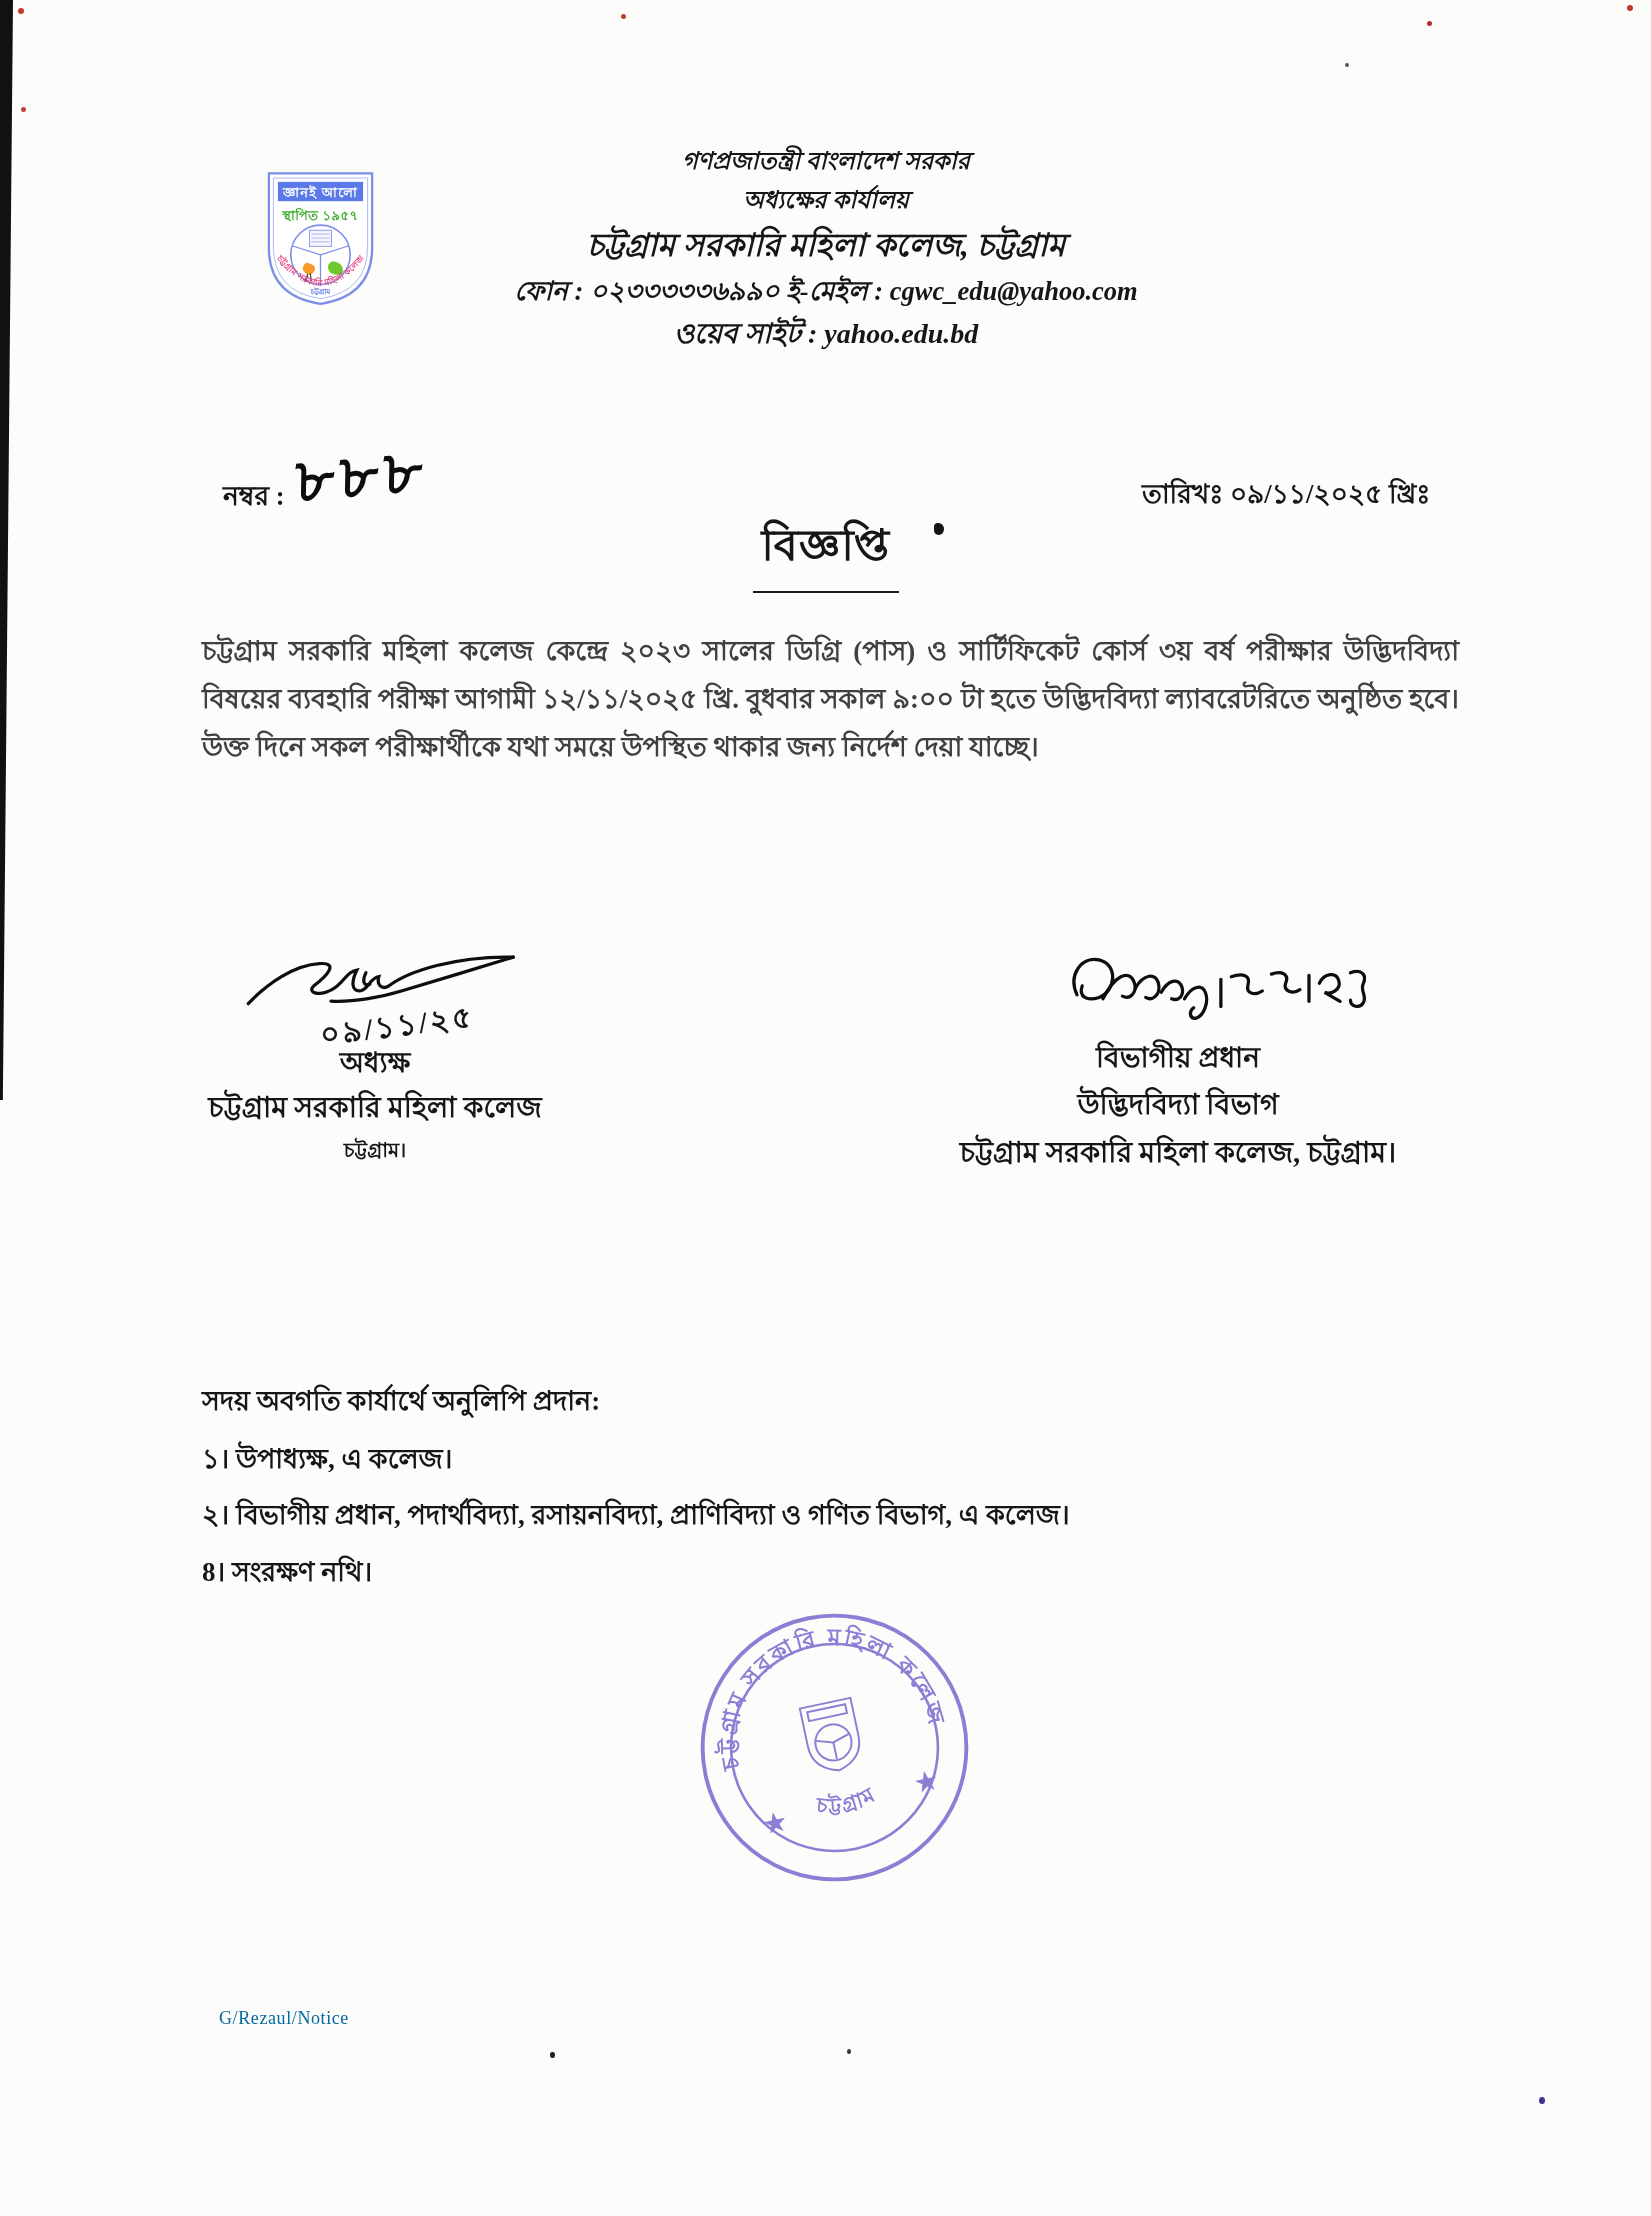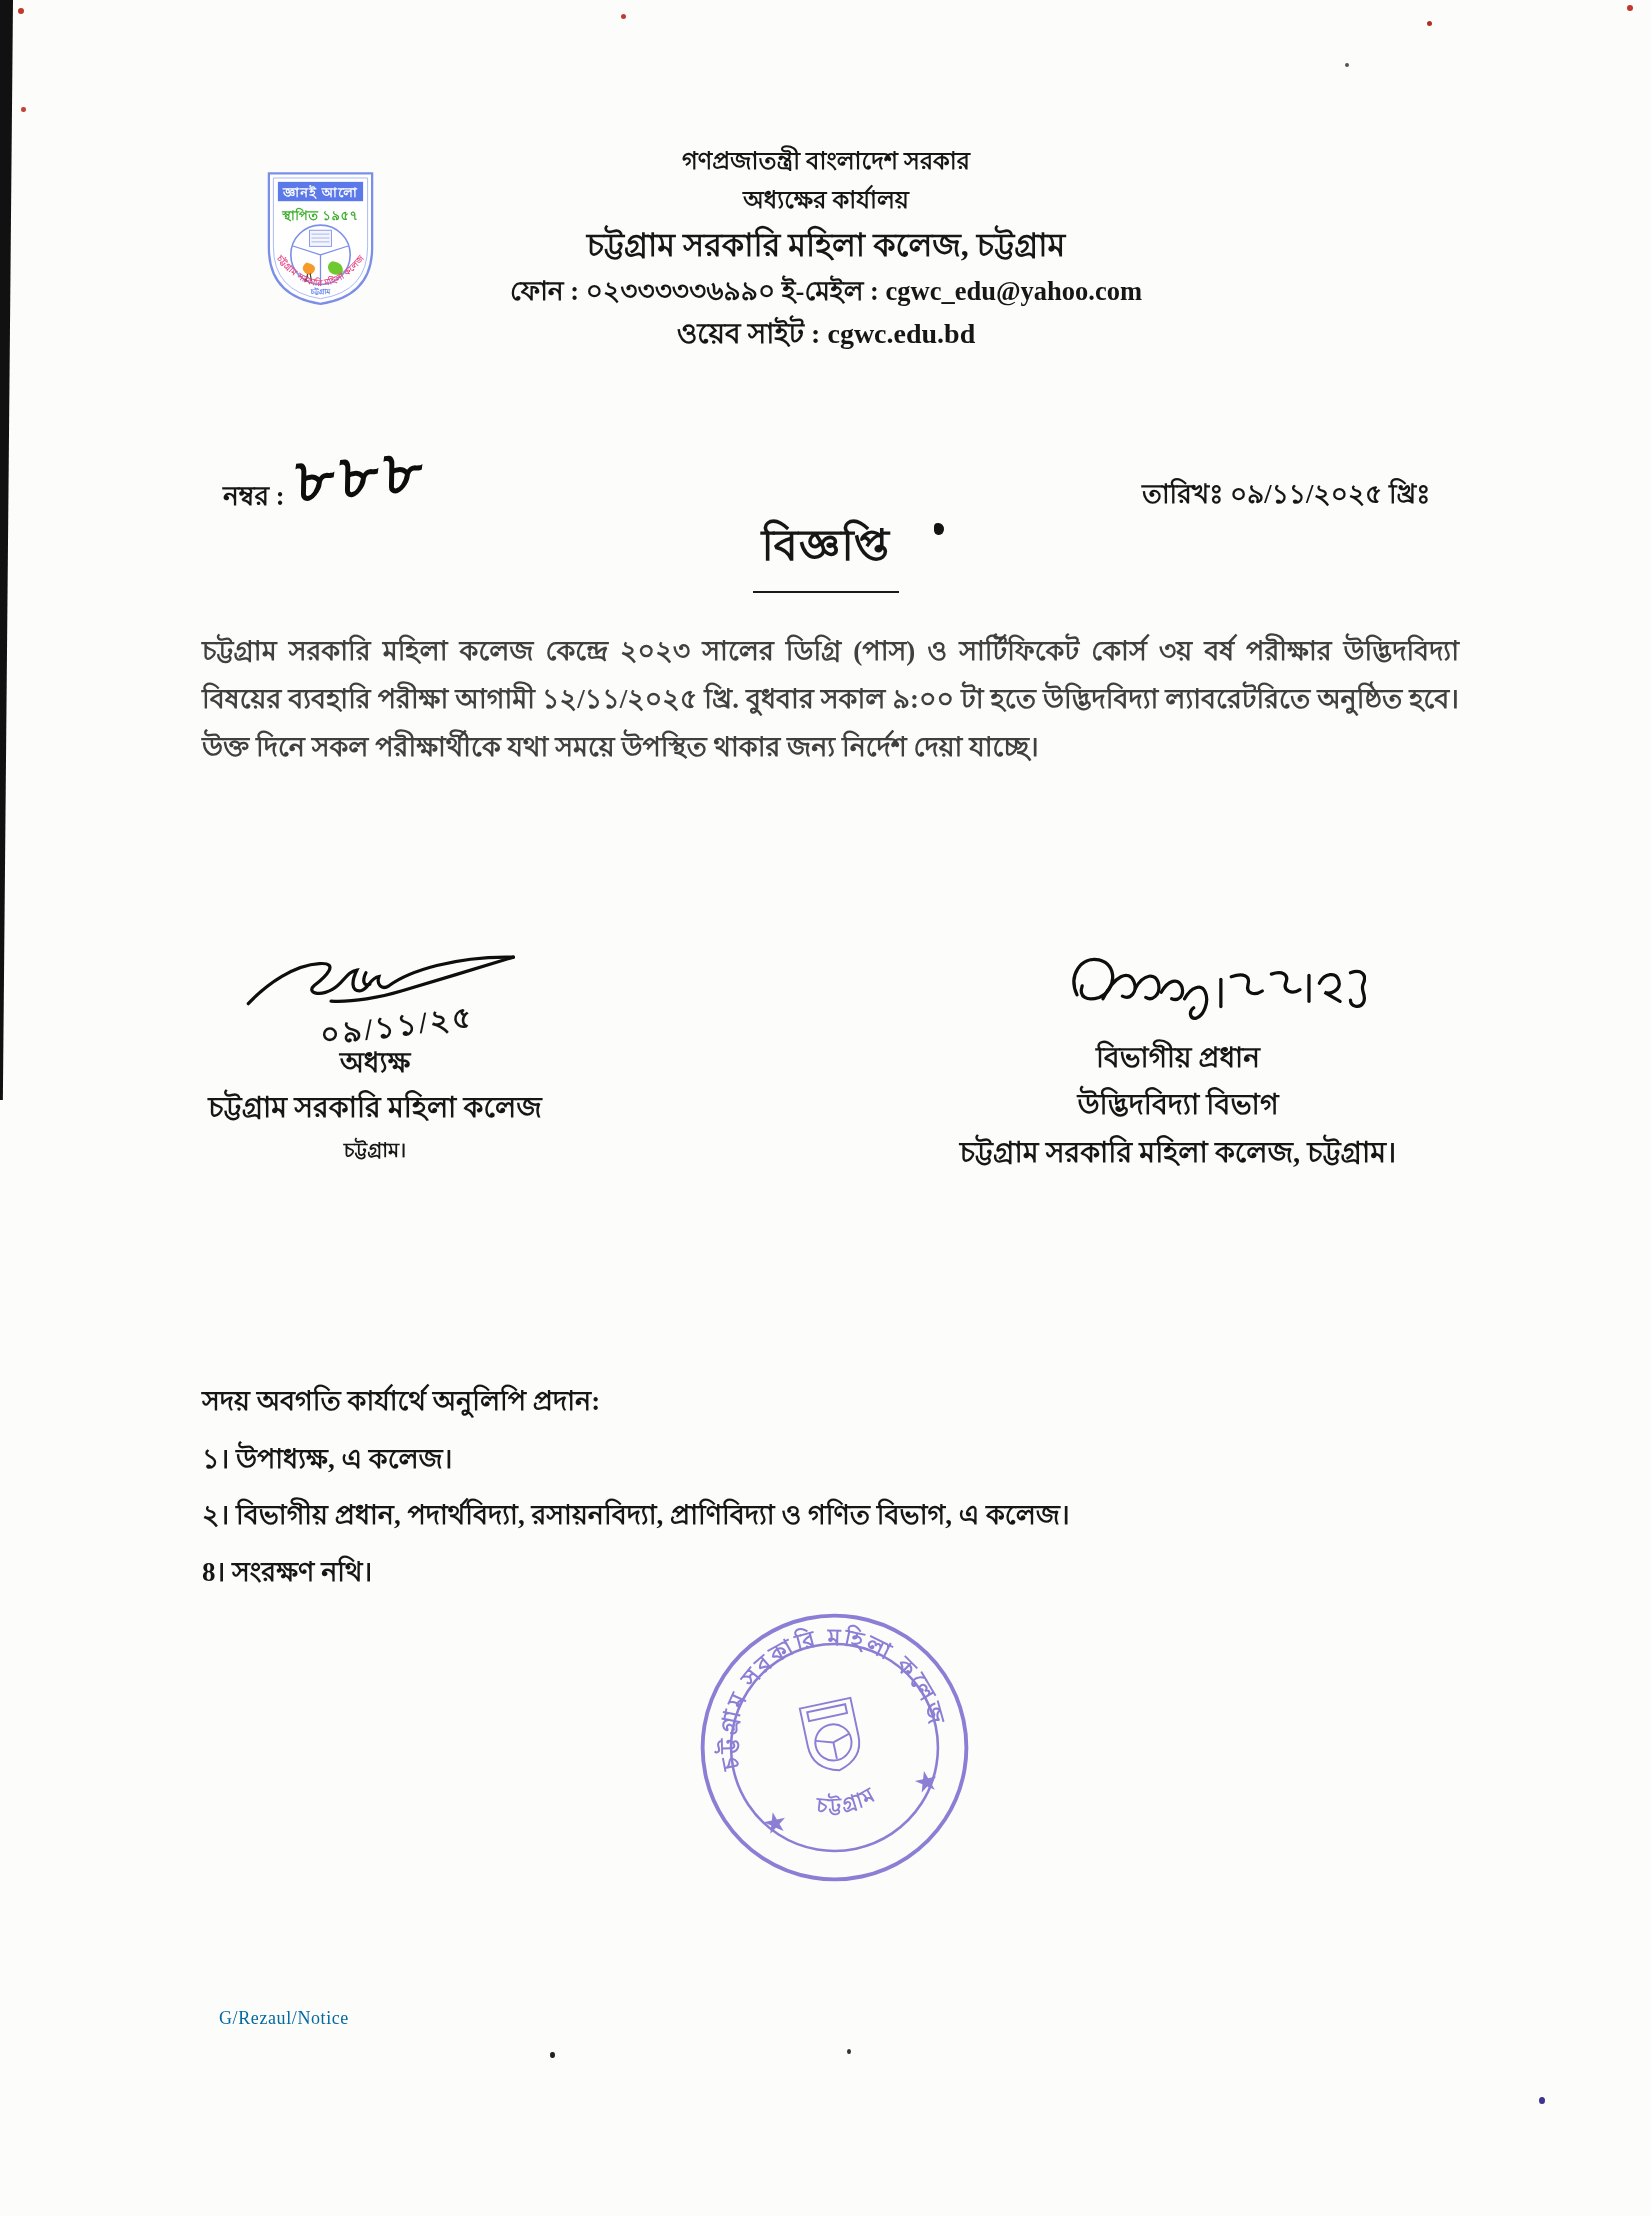--- a/index.html
+++ b/index.html
@@ -12,21 +12,21 @@
     position:relative;width:1652px;height:2216px;
     background:#fcfcfa;overflow:hidden;color:#161616;
   }
   
   .scan-edge{
     position:absolute;left:0;top:0;width:13px;height:1100px;
     background:#111;
     clip-path:polygon(0 0,100% 0,22% 100%,0 100%);
   }
   .speck{position:absolute;border-radius:50%;}
-  .hdr{position:absolute;left:0;width:100%;text-align:center;font-weight:600;}
+  .hdr{position:absolute;left:0;width:100%;text-align:center;font-weight:600;font-style:italic;}
   .hdr-l1{top:142px;font-size:24px;}
   .hdr-l2{top:181px;font-size:24px;}
   .hdr-l3{top:220px;font-size:32px;font-weight:700;}
   .hdr-l4{top:271px;font-size:26.5px;font-weight:600;}
   .hdr-l5{top:312px;font-size:28px;font-weight:600;}
   .hdr-l6{top:355px;font-size:28.5px;font-weight:600;}
   .logo-box{position:absolute;left:262px;top:167px;width:117px;height:142px;}
   .num-label{position:absolute;left:223px;top:476px;font-size:26.5px;font-weight:600;}
   .num-hand{
     position:absolute;left:295px;top:430px;font-size:60px;font-weight:600;
@@ -105,21 +105,21 @@
       <text font-size="13.5" font-weight="bold" fill="#e64a86" letter-spacing="0.5">
         <textPath href="#logoArc" startOffset="50%" text-anchor="middle">চট্টগ্রাম সরকারি মহিলা কলেজ</textPath>
       </text>
     </svg>
   </div>
 
   <div class="hdr hdr-l1">গণপ্রজাতন্ত্রী বাংলাদেশ সরকার</div>
   <div class="hdr hdr-l3">চট্টগ্রাম সরকারি মহিলা কলেজ, চট্টগ্রাম</div>
   <div class="hdr hdr-l2">অধ্যক্ষের কার্যালয়</div>
   <div class="hdr hdr-l4">ফোন : ০২৩৩৩৩৩৬৯৯০ ই-মেইল : cgwc_edu@yahoo.com</div>
-  <div class="hdr hdr-l5">ওয়েব সাইট : cgwc.edu.bd</div>
+  <div class="hdr hdr-l5">ওয়েব সাইট : yahoo.edu.bd</div>
 
   <div class="num-label">নম্বর :</div>
   <div class="num-hand">৮৮৮</div>
   <div class="date-line">তারিখঃ ০৯/১১/২০২৫ খ্রিঃ</div>
 
   <div class="title"><span>বিজ্ঞপ্তি</span></div>
 
   <div class="body-par">চট্টগ্রাম সরকারি মহিলা কলেজ কেন্দ্রে ২০২৩ সালের ডিগ্রি (পাস) ও সার্টিফিকেট কোর্স ৩য় বর্ষ পরীক্ষার উদ্ভিদবিদ্যা বিষয়ের ব্যবহারি পরীক্ষা আগামী ১২/১১/২০২৫ খ্রি. বুধবার সকাল ৯:০০ টা হতে উদ্ভিদবিদ্যা ল্যাবরেটরিতে অনুষ্ঠিত হবে। উক্ত দিনে সকল পরীক্ষার্থীকে যথা সময়ে উপস্থিত থাকার জন্য নির্দেশ দেয়া যাচ্ছে।</div>
 
   <div class="sig-left">

